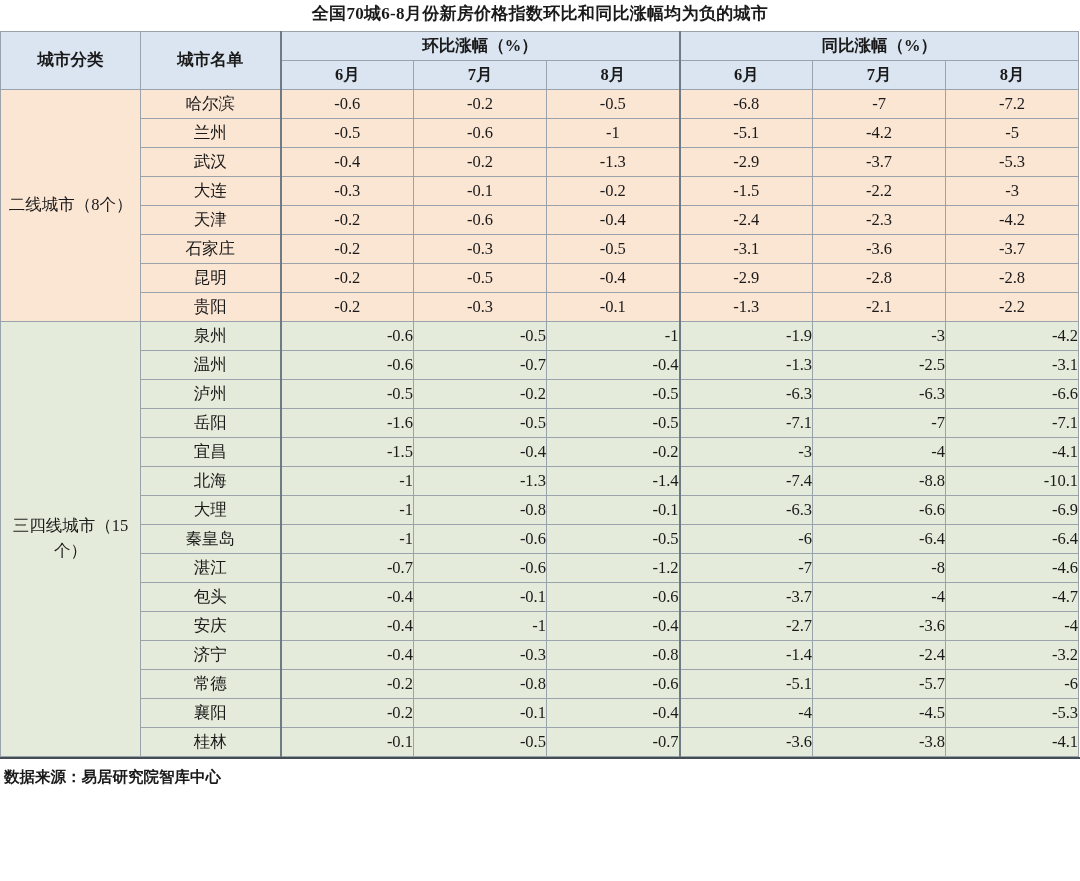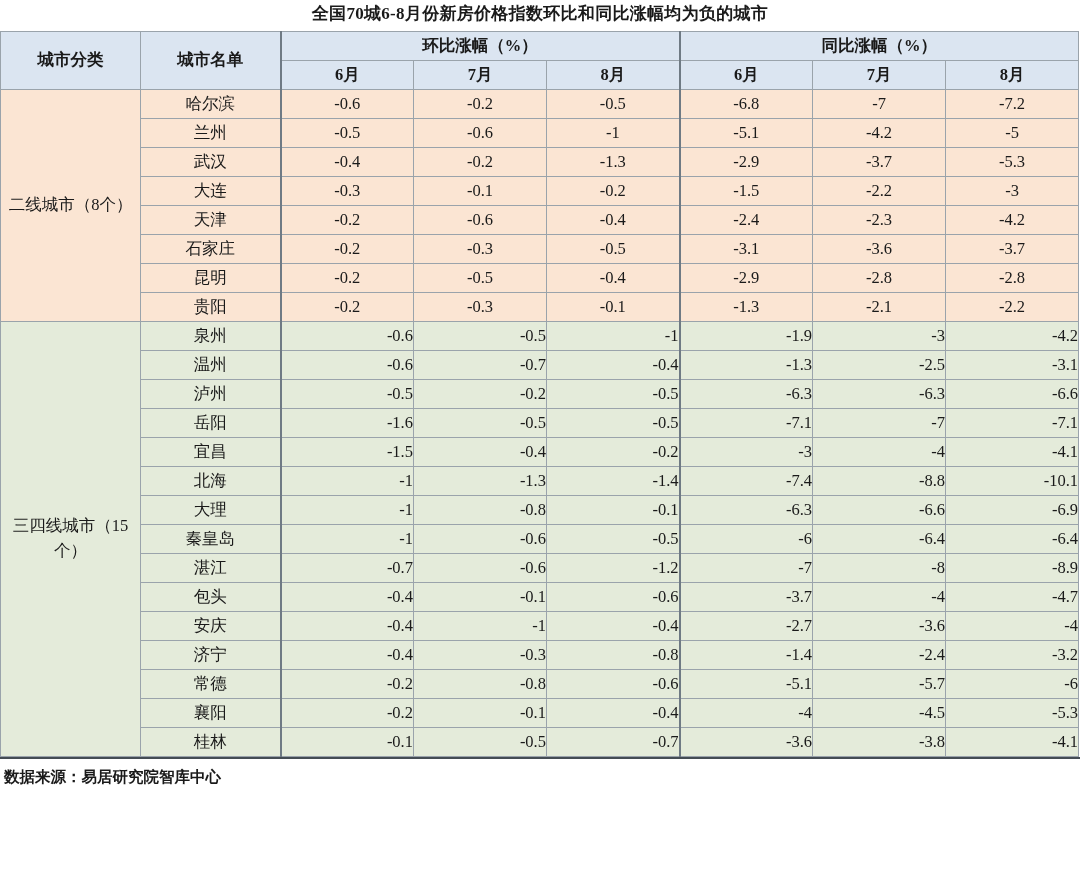--- a/index.html
+++ b/index.html
@@ -269,21 +269,21 @@
         <td class="num">-6.4</td>
         <td class="num">-6.4</td>
       </tr>
       <tr class="grp-tier34">
         <td class="city sep-right">湛江</td>
         <td class="num">-0.7</td>
         <td class="num">-0.6</td>
         <td class="num sep-right">-1.2</td>
         <td class="num">-7</td>
         <td class="num">-8</td>
-        <td class="num">-8.9</td>
+        <td class="num">-4.6</td>
       </tr>
       <tr class="grp-tier34">
         <td class="city sep-right">包头</td>
         <td class="num">-0.4</td>
         <td class="num">-0.1</td>
         <td class="num sep-right">-0.6</td>
         <td class="num">-3.7</td>
         <td class="num">-4</td>
         <td class="num">-4.7</td>
       </tr>

